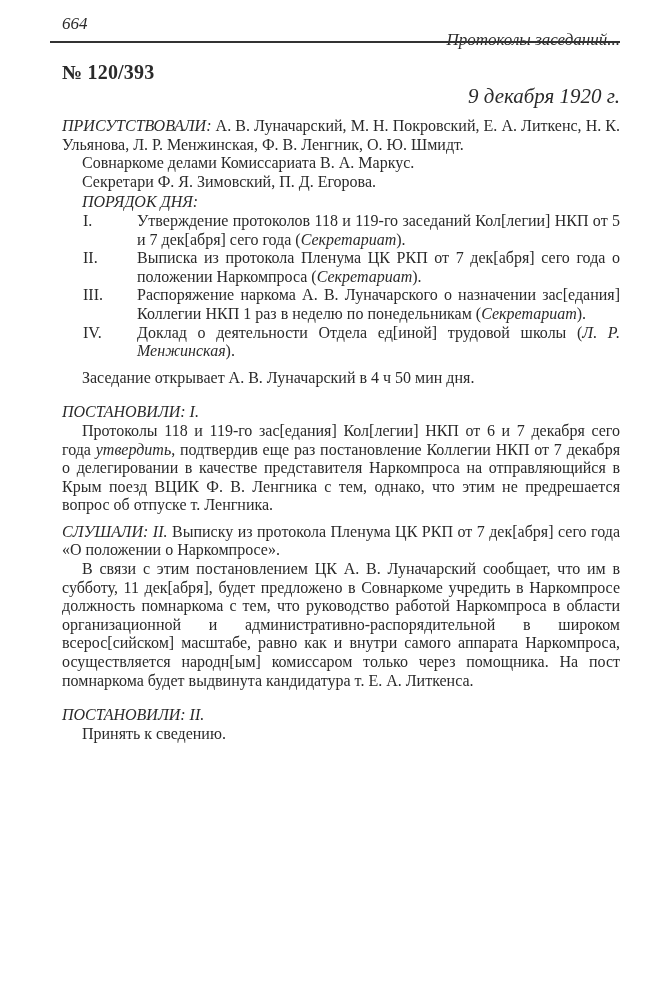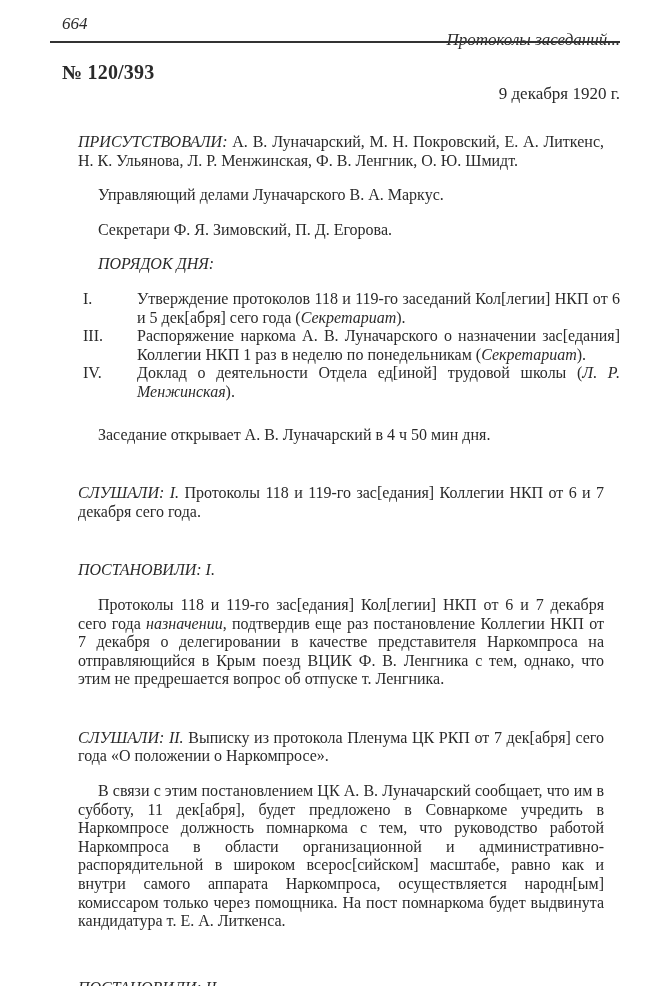--- a/index.html
+++ b/index.html
@@ -9,23 +9,23 @@
       color: #2a2a2a;
     }
     .running-head {
       position: absolute; left: 50px; width: 570px; top: 14px; height: 24px;
       font-style: italic; font-size: 17px;
     }
     .running-head .folio { position: absolute; left: 12px; top: 0; }
     .running-head .title { position: absolute; right: 0; top: 0; margin-top: 16px; }
     .head-rule { position: absolute; left: 50px; width: 570px; top: 41px; height: 0; border-top: 2px solid #333; }
     .doc-number { position: absolute; left: 62px; top: 61px; font-weight: bold; font-size: 20px; letter-spacing: 0.2px; }
-    .doc-date { position: absolute; right: 36px; top: 84px; font-size: 17px; }
+    .doc-date { position: absolute; right: 36px; top: 84px; font-style: italic; font-size: 21px; }
     .body-text { position: absolute; left: 62px; width: 558px; top: 117px; font-size: 16px; line-height: 18.6px; }
-    p { margin: 16px; text-align: justify; }
+    p { margin: 0; text-align: justify; }
     .hang { text-indent: 0; }
     .ind { text-indent: 20px; }
     .ind-block { padding-left: 20px; }
     .lbl { font-style: italic; }
     .it { font-style: italic; }
     .sp { height: 8px; }
     .agenda-heading { padding-left: 20px; font-style: italic; margin-top: 2px; }
     .agenda-item { display: flex; }
     .agenda-item .num { width: 54px; padding-left: 21px; flex: none; box-sizing: border-box; width: 75px; }
     .agenda-item .txt { flex: 1; text-align: justify; }
@@ -38,46 +38,49 @@
   <span class="title">Протоколы заседаний...</span>
 </div>
 <div class="head-rule"></div>
 
 <div class="doc-number">№ 120/393</div>
 <div class="doc-date">9 декабря 1920 г.</div>
 
 <div class="body-text">
 
   <p class="hang"><span class="lbl">ПРИСУТСТВОВАЛИ:</span><span> А. В. Луначарский, М. Н. Покровский, Е. А. Литкенс, Н. К. Ульянова, Л. Р. Менжинская, Ф. В. Ленгник, О. Ю. Шмидт.</span></p>
-  <p class="ind-block">Управляющий делами Луначарского В. А. Маркус.</p>
+  <p class="ind-block">Совнаркоме делами Комиссариата В. А. Маркус.</p>
   <p class="ind-block">Секретари Ф. Я. Зимовский, П. Д. Егорова.</p>
 
   <p class="agenda-heading">ПОРЯДОК ДНЯ:</p>
 
   <div class="agenda-item">
     <span class="num">I.</span>
-    <span class="txt"><span>Утверждение протоколов 118 и 119-го заседаний Кол[легии] НКП от 6 и 5 дек[абря] сего года (</span><span class="it">Секретариат</span><span>).</span></span>
+    <span class="txt"><span>Утверждение протоколов 118 и 119-го заседаний Кол[легии] НКП от 5 и 7 дек[абря] сего года (</span><span class="it">Секретариат</span><span>).</span></span>
+  </div>
+  <div class="agenda-item">
+    <span class="num">II.</span>
+    <span class="txt"><span>Выписка из протокола Пленума ЦК РКП от 7 дек[абря] сего года о положении Наркомпроса (</span><span class="it">Секретариат</span><span>).</span></span>
   </div>
   <div class="agenda-item">
     <span class="num">III.</span>
     <span class="txt"><span>Распоряжение наркома А. В. Луначарского о назначении зас[едания] Коллегии НКП 1 раз в неделю по понедельникам (</span><span class="it">Секретариат</span><span>).</span></span>
   </div>
   <div class="agenda-item">
     <span class="num">IV.</span>
     <span class="txt"><span>Доклад о деятельности Отдела ед[иной] трудовой школы (</span><span class="it">Л. Р. Менжинская</span><span>).</span></span>
   </div>
 
   <div class="sp"></div>
   <p class="ind">Заседание открывает А. В. Луначарский в 4 ч 50 мин дня.</p>
   <div class="sp"></div>
 
-  <p><span class="lbl">СЛУШАЛИ: I.</span><span> Протоколы 118 и 119-го зас[едания] Коллегии НКП от 6 и 7 декабря сего года.</span></p>
   <div class="sp"></div>
   <p class="lbl">ПОСТАНОВИЛИ: I.</p>
-  <p class="ind"><span>Протоколы 118 и 119-го зас[едания] Кол[легии] НКП от 6 и 7 декабря сего года </span><span class="it">назначении</span><span>, подтвердив еще раз постановление Коллегии НКП от 7 декабря о делегировании в качестве представителя Наркомпроса на отправляющийся в Крым поезд ВЦИК Ф. В. Ленгника с тем, однако, что этим не предрешается вопрос об отпуске т. Ленгника.</span></p>
+  <p class="ind"><span>Протоколы 118 и 119-го зас[едания] Кол[легии] НКП от 6 и 7 декабря сего года </span><span class="it">утвердить</span><span>, подтвердив еще раз постановление Коллегии НКП от 7 декабря о делегировании в качестве представителя Наркомпроса на отправляющийся в Крым поезд ВЦИК Ф. В. Ленгника с тем, однако, что этим не предрешается вопрос об отпуске т. Ленгника.</span></p>
   <div class="sp"></div>
 
   <p><span class="lbl">СЛУШАЛИ: II.</span><span> Выписку из протокола Пленума ЦК РКП от 7 дек[абря] сего года «О положении о Наркомпросе».</span></p>
   <p class="ind">В связи с этим постановлением ЦК А. В. Луначарский сообщает, что им в субботу, 11 дек[абря], будет предложено в Совнаркоме учредить в Наркомпросе должность помнаркома с тем, что руководство работой Наркомпроса в области организационной и административно-распорядительной в широком всерос[сийском] масштабе, равно как и внутри самого аппарата Наркомпроса, осуществляется народн[ым] комиссаром только через помощника. На пост помнаркома будет выдвинута кандидатура т. Е. А. Литкенса.</p>
   <div class="sp"></div>
   <div class="sp"></div>
   <p class="lbl">ПОСТАНОВИЛИ: II.</p>
   <p class="ind">Принять к сведению.</p>
 </div>
 

